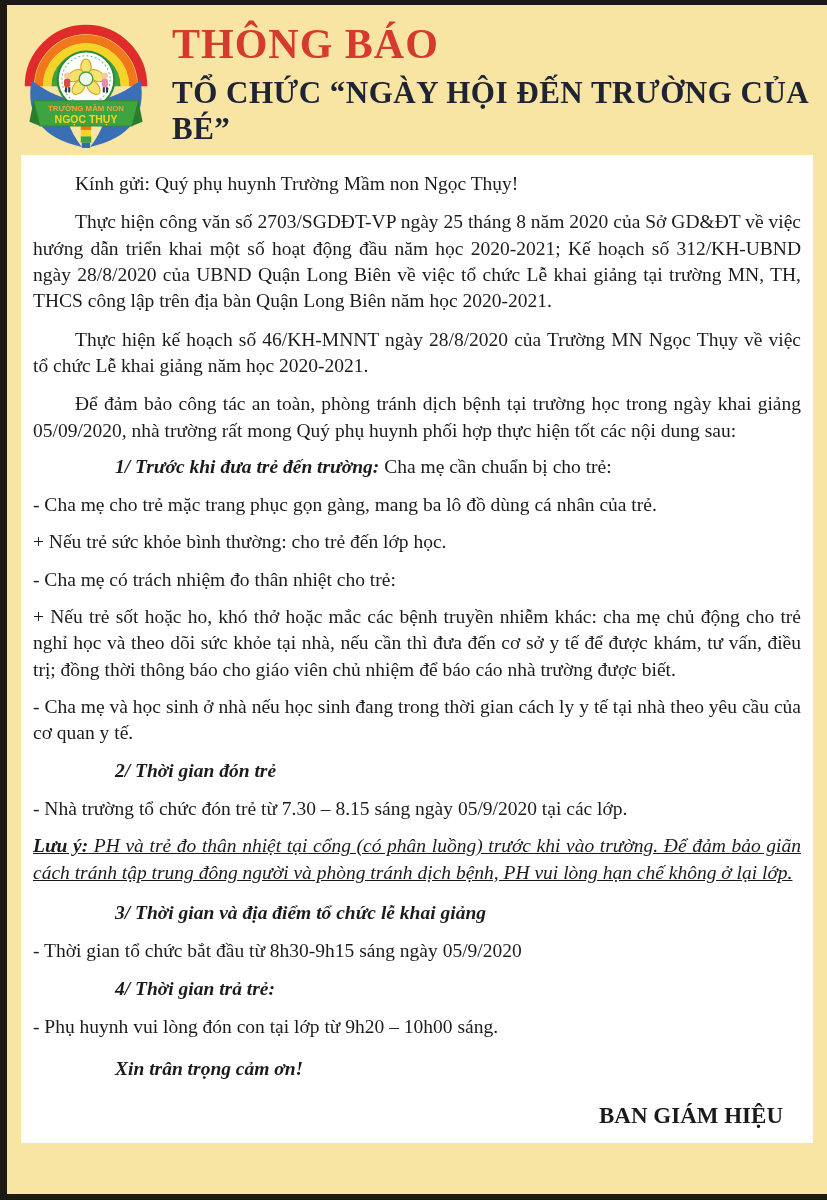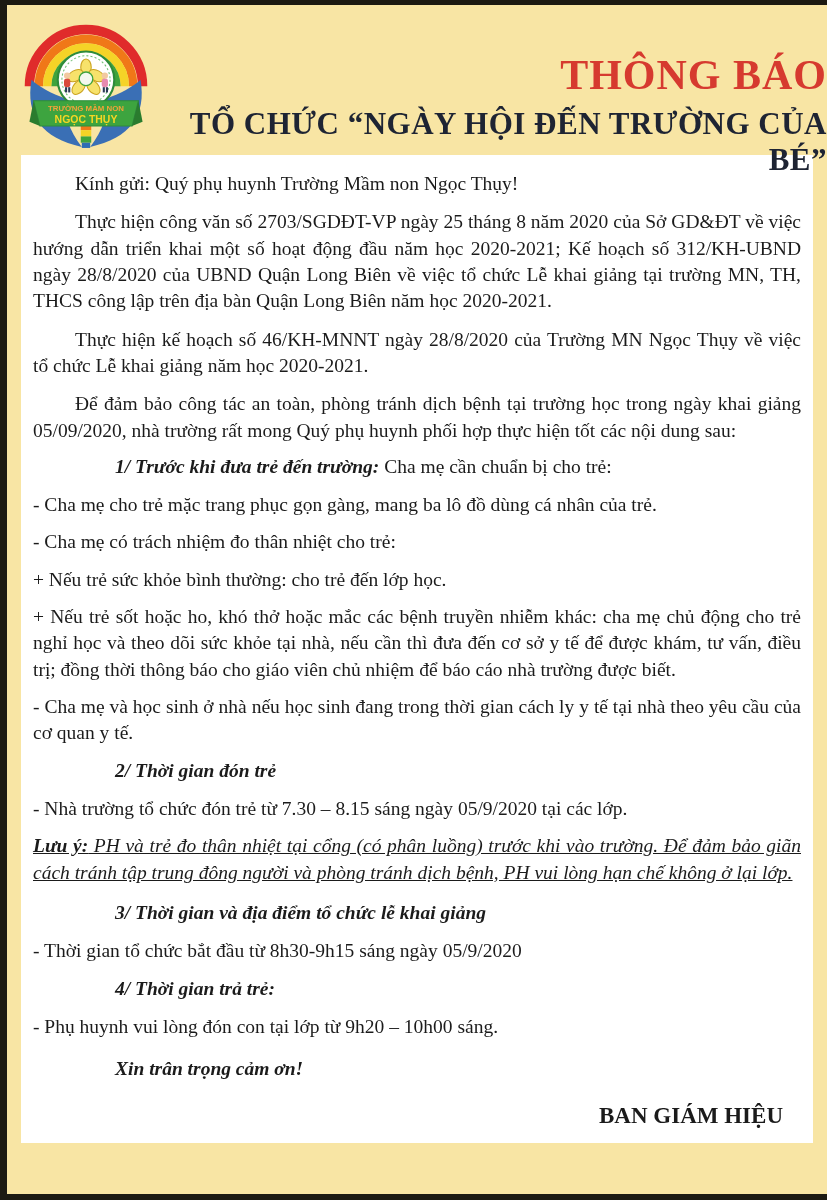--- a/index.html
+++ b/index.html
@@ -10,21 +10,21 @@
     border-top:5px solid #1c1a12;
     border-bottom:6px solid #1c1a12;
     box-sizing:border-box;
     font-family:"Liberation Serif","DejaVu Serif",serif;
     color:#1b1b1b;
     position:relative;
     overflow:hidden;
   }
   .header{position:relative;height:150px;}
   .logo{position:absolute;left:16px;top:12px;width:126px;height:132px;}
-  .titles{padding-left:165px;text-align:right;padding-top:47px;}
+  .titles{padding-left:165px;text-align:left;padding-top:16px;}
   .main-title{
     color:#d63a2f;font-weight:bold;font-size:42px;letter-spacing:1px;
     line-height:1.1;
   }
   .sub-title{
     color:#1e2433;font-weight:bold;font-size:31px;letter-spacing:.5px;
     margin-top:8px;line-height:1.15;
   }
   .sheet{
     margin:0 14px;background:#ffffff;
@@ -118,22 +118,22 @@
 
 <div class="sheet">
   <div class="salutation">Kính gửi: Quý phụ huynh Trường Mầm non Ngọc Thụy!</div>
   <p class="para">Thực hiện công văn số 2703/SGDĐT-VP ngày 25 tháng 8 năm 2020 của Sở GD&amp;ĐT về việc hướng dẫn triển khai một số hoạt động đầu năm học 2020-2021; Kế hoạch số 312/KH-UBND ngày 28/8/2020 của UBND Quận Long Biên về việc tổ chức Lễ khai giảng tại trường MN, TH, THCS công lập trên địa bàn Quận Long Biên năm học 2020-2021.</p>
   <p class="para">Thực hiện kế hoạch số 46/KH-MNNT ngày 28/8/2020 của Trường MN Ngọc Thụy về việc tổ chức Lễ khai giảng năm học 2020-2021.</p>
   <p class="para">Để đảm bảo công tác an toàn, phòng tránh dịch bệnh tại trường học trong ngày khai giảng 05/09/2020, nhà trường rất mong Quý phụ huynh phối hợp thực hiện tốt các nội dung sau:</p>
 
   <div class="section-heading"><span class="lead">1/ Trước khi đưa trẻ đến trường:</span><span class="rest"> Cha mẹ cần chuẩn bị cho trẻ:</span></div>
 
   <div class="list-item">- Cha mẹ cho trẻ mặc trang phục gọn gàng, mang ba lô đồ dùng cá nhân của trẻ.</div>
+  <div class="list-item">+ Nếu trẻ sức khỏe bình thường: cho trẻ đến lớp học.</div>
   <div class="list-item">- Cha mẹ có trách nhiệm đo thân nhiệt cho trẻ:</div>
-  <div class="list-item">+ Nếu trẻ sức khỏe bình thường: cho trẻ đến lớp học.</div>
   <div class="list-item">+ Nếu trẻ sốt hoặc ho, khó thở hoặc mắc các bệnh truyền nhiễm khác: cha mẹ chủ động cho trẻ nghỉ học và theo dõi sức khỏe tại nhà, nếu cần thì đưa đến cơ sở y tế để được khám, tư vấn, điều trị; đồng thời thông báo cho giáo viên chủ nhiệm để báo cáo nhà trường được biết.</div>
   <div class="list-item">- Cha mẹ và học sinh ở nhà nếu học sinh đang trong thời gian cách ly y tế tại nhà theo yêu cầu của cơ quan y tế.</div>
 
   <div class="section-heading"><span class="lead">2/ Thời gian đón trẻ</span></div>
 
   <div class="list-item">- Nhà trường tổ chức đón trẻ từ 7.30 – 8.15 sáng ngày 05/9/2020 tại các lớp.</div>
 
   <div class="note"><span class="note-label">Lưu ý:</span><span> PH và trẻ đo thân nhiệt tại cổng (có phân luồng) trước khi vào trường. Để đảm bảo giãn cách tránh tập trung đông người và phòng tránh dịch bệnh, PH vui lòng hạn chế không ở lại lớp.</span></div>
 
   <div class="section-heading"><span class="lead">3/ Thời gian và địa điểm tổ chức lễ khai giảng</span></div>

